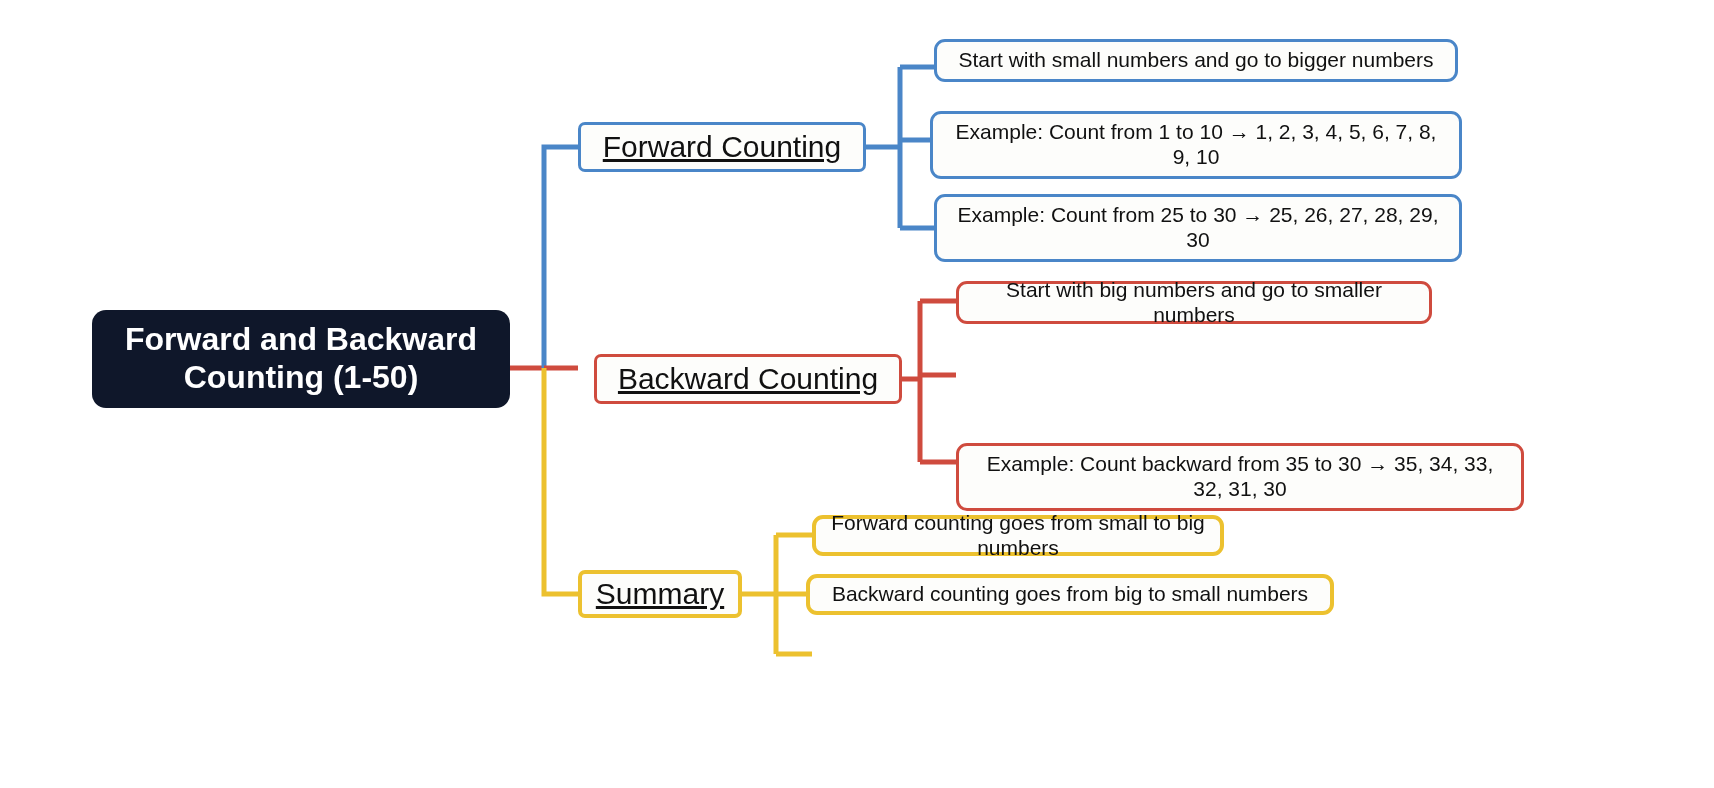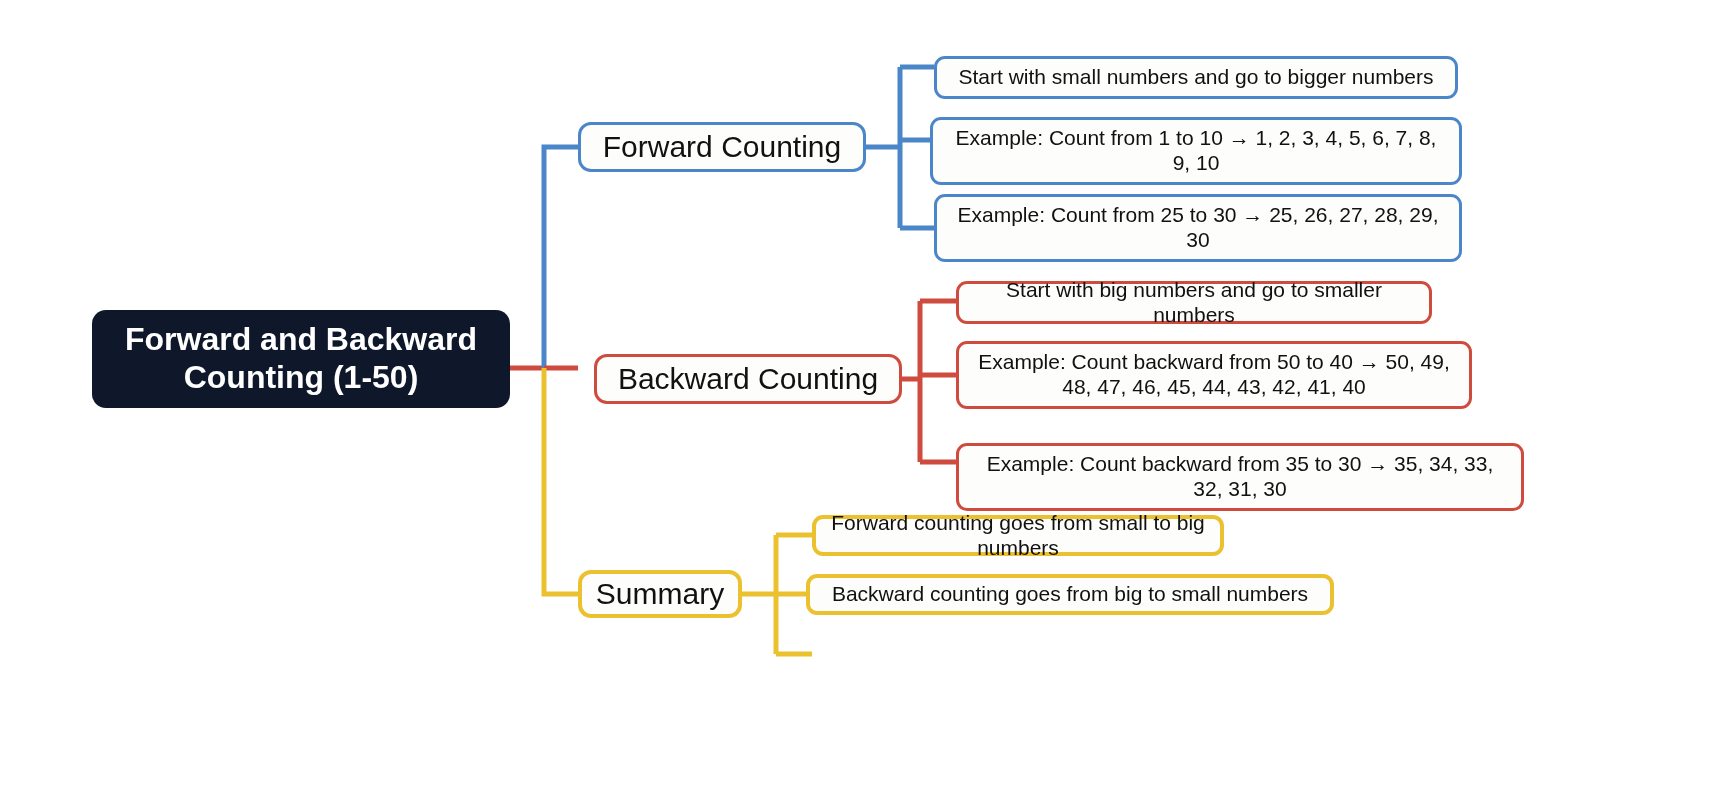--- a/index.html
+++ b/index.html
@@ -39,23 +39,24 @@
     background: #0f172a;
     color: #ffffff;
     font-weight: bold;
     font-size: 32px;
     border-radius: 14px;
     border: none;
     padding: 6px 16px;
   }
   .node-branch {
     font-size: 30px;
-    border-radius: 13px;
+    border-radius: 7px;
     border-style: solid;
     padding: 2px 14px;
+    text-decoration: underline;
   }
   .node-leaf {
     font-size: 21px;
     border-radius: 11px;
     border-style: solid;
     padding: 4px 12px;
   }
   .b-blue  { border-color: #4a86c8; border-width: 3px; }
   .b-red   { border-color: #cf4b3e; border-width: 3px; }
   .b-gold  { border-color: #ecc12f; border-width: 4px; }
@@ -106,43 +107,40 @@
     <div>
       <div>Forward and Backward</div>
       <div>Counting (1-50)</div>
     </div>
   </div>
 
   <div class="node node-branch b-blue" style="left:578px; top:122px; width:288px; height:50px;">
     <span>Forward Counting</span>
   </div>
 
-  <div class="node node-leaf b-blue" style="left:934px; top:56px; width:524px; height:43px;">
+  <div class="node node-leaf b-blue" style="left:934px; top:39px; width:524px; height:43px;">
     <span>Start with small numbers and go to bigger numbers</span>
   </div>
 
-  <div class="node node-leaf b-blue" style="left:930px; top:117px; width:532px; height:68px;">
+  <div class="node node-leaf b-blue" style="left:930px; top:111px; width:532px; height:68px;">
     <span>Example: Count from 1 to 10 → 1, 2, 3, 4, 5, 6, 7, 8, 9, 10</span>
   </div>
 
   <div class="node node-leaf b-blue" style="left:934px; top:194px; width:528px; height:68px;">
     <span>Example: Count from 25 to 30 → 25, 26, 27, 28, 29, 30</span>
   </div>
 
   <div class="node node-branch b-red" style="left:578px; top:354px; width:308px; height:50px;margin-left:16px;">
     <span>Backward Counting</span>
   </div>
 
   <div class="node node-leaf b-red" style="left:956px; top:281px; width:476px; height:43px;">
     <span>Start with big numbers and go to smaller numbers</span>
   </div>
 
-  <div class="node node-leaf b-red" style="left:956px; top:341px; width:516px; height:68px;">
-    <span>Example: Count backward from 50 to 40 → 50, 49, 48, 47, 46, 45, 44, 43, 42, 41, 40</span>
-  </div>
 
   <div class="node node-leaf b-red" style="left:956px; top:428px; width:568px; height:68px;margin-top:15px;">
     <span>Example: Count backward from 35 to 30 → 35, 34, 33, 32, 31, 30</span>
   </div>
 
   <div class="node node-branch b-gold" style="left:578px; top:570px; width:164px; height:48px;">
     <span>Summary</span>
   </div>
 
   <div class="node node-leaf b-gold" style="left:812px; top:515px; width:412px; height:41px;">

